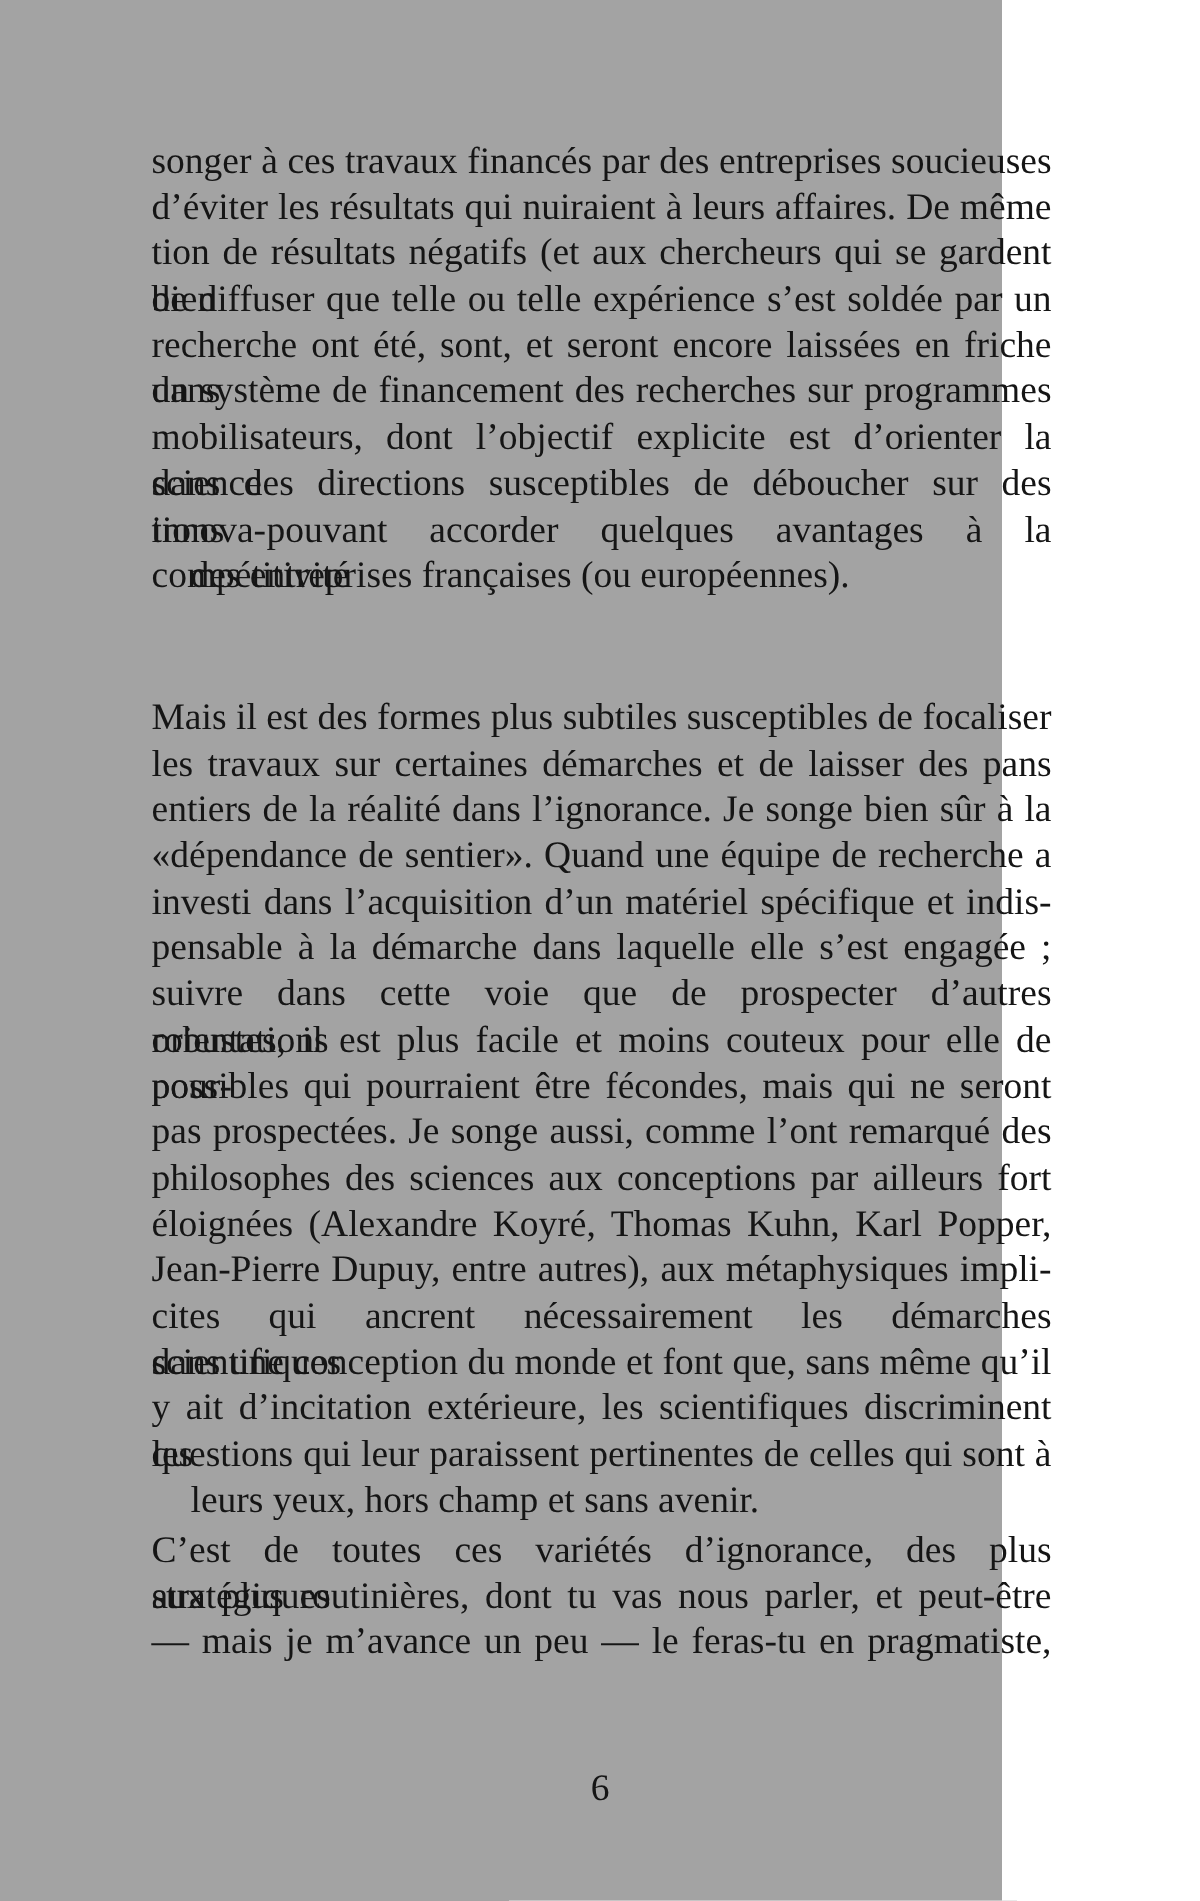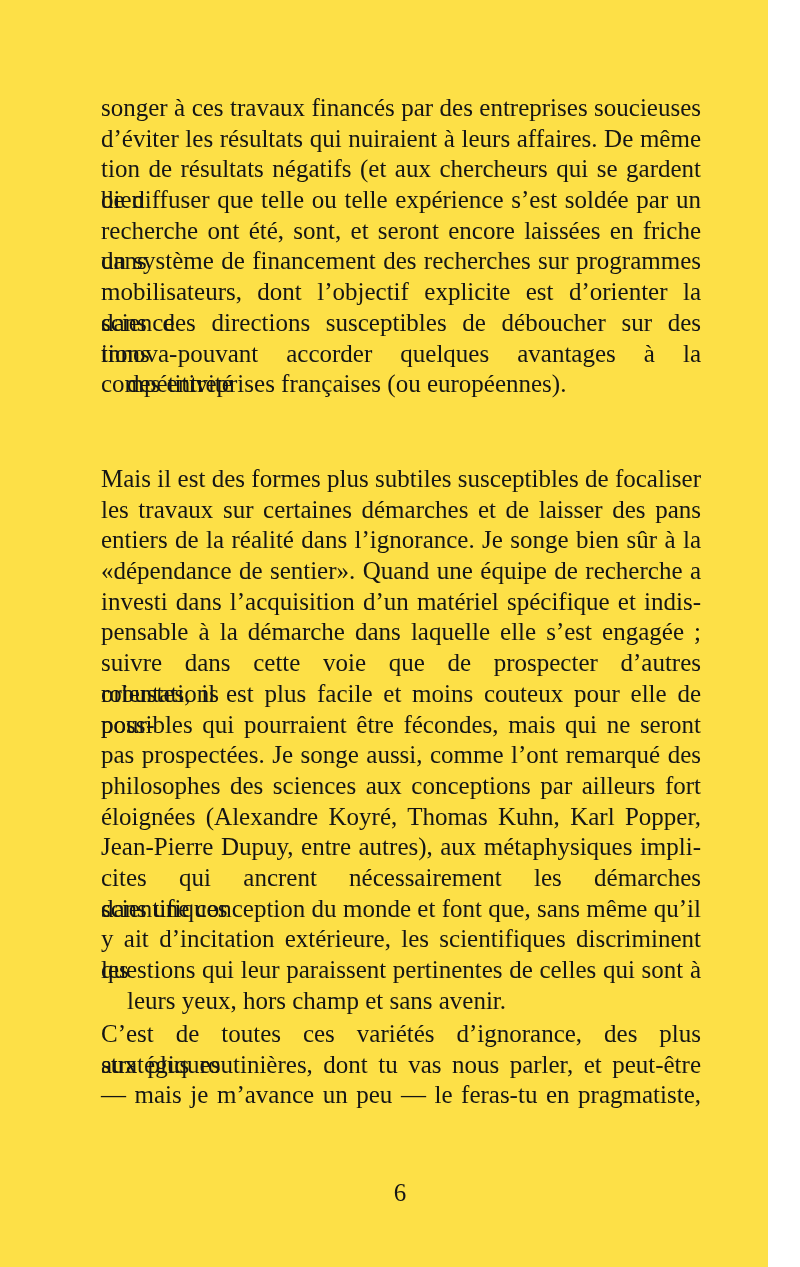--- a/index.html
+++ b/index.html
@@ -1,17 +1,17 @@
 <!DOCTYPE html>
 <html><head>
 <meta charset="utf-8">
 <style>
   html, body { margin: 0; padding: 0; background: #ffffff; }
   body { width: 800px; height: 1267px; position: relative; overflow: hidden; }
-  .page { position: absolute; left: 0; top: 0; width: 768px; height: 1267px; background: #fde047; }
+  .page { position: absolute; left: 0; top: 0; width: 668px; height: 1267px; background: #a3a3a3; }
   .text-block {
     position: absolute;
     left: 101px;
     width: 600px;
     font-family: "Liberation Serif", "DejaVu Serif", serif;
     font-size: 25px;
     color: #151515;
   }
   .line {
     display: block;

